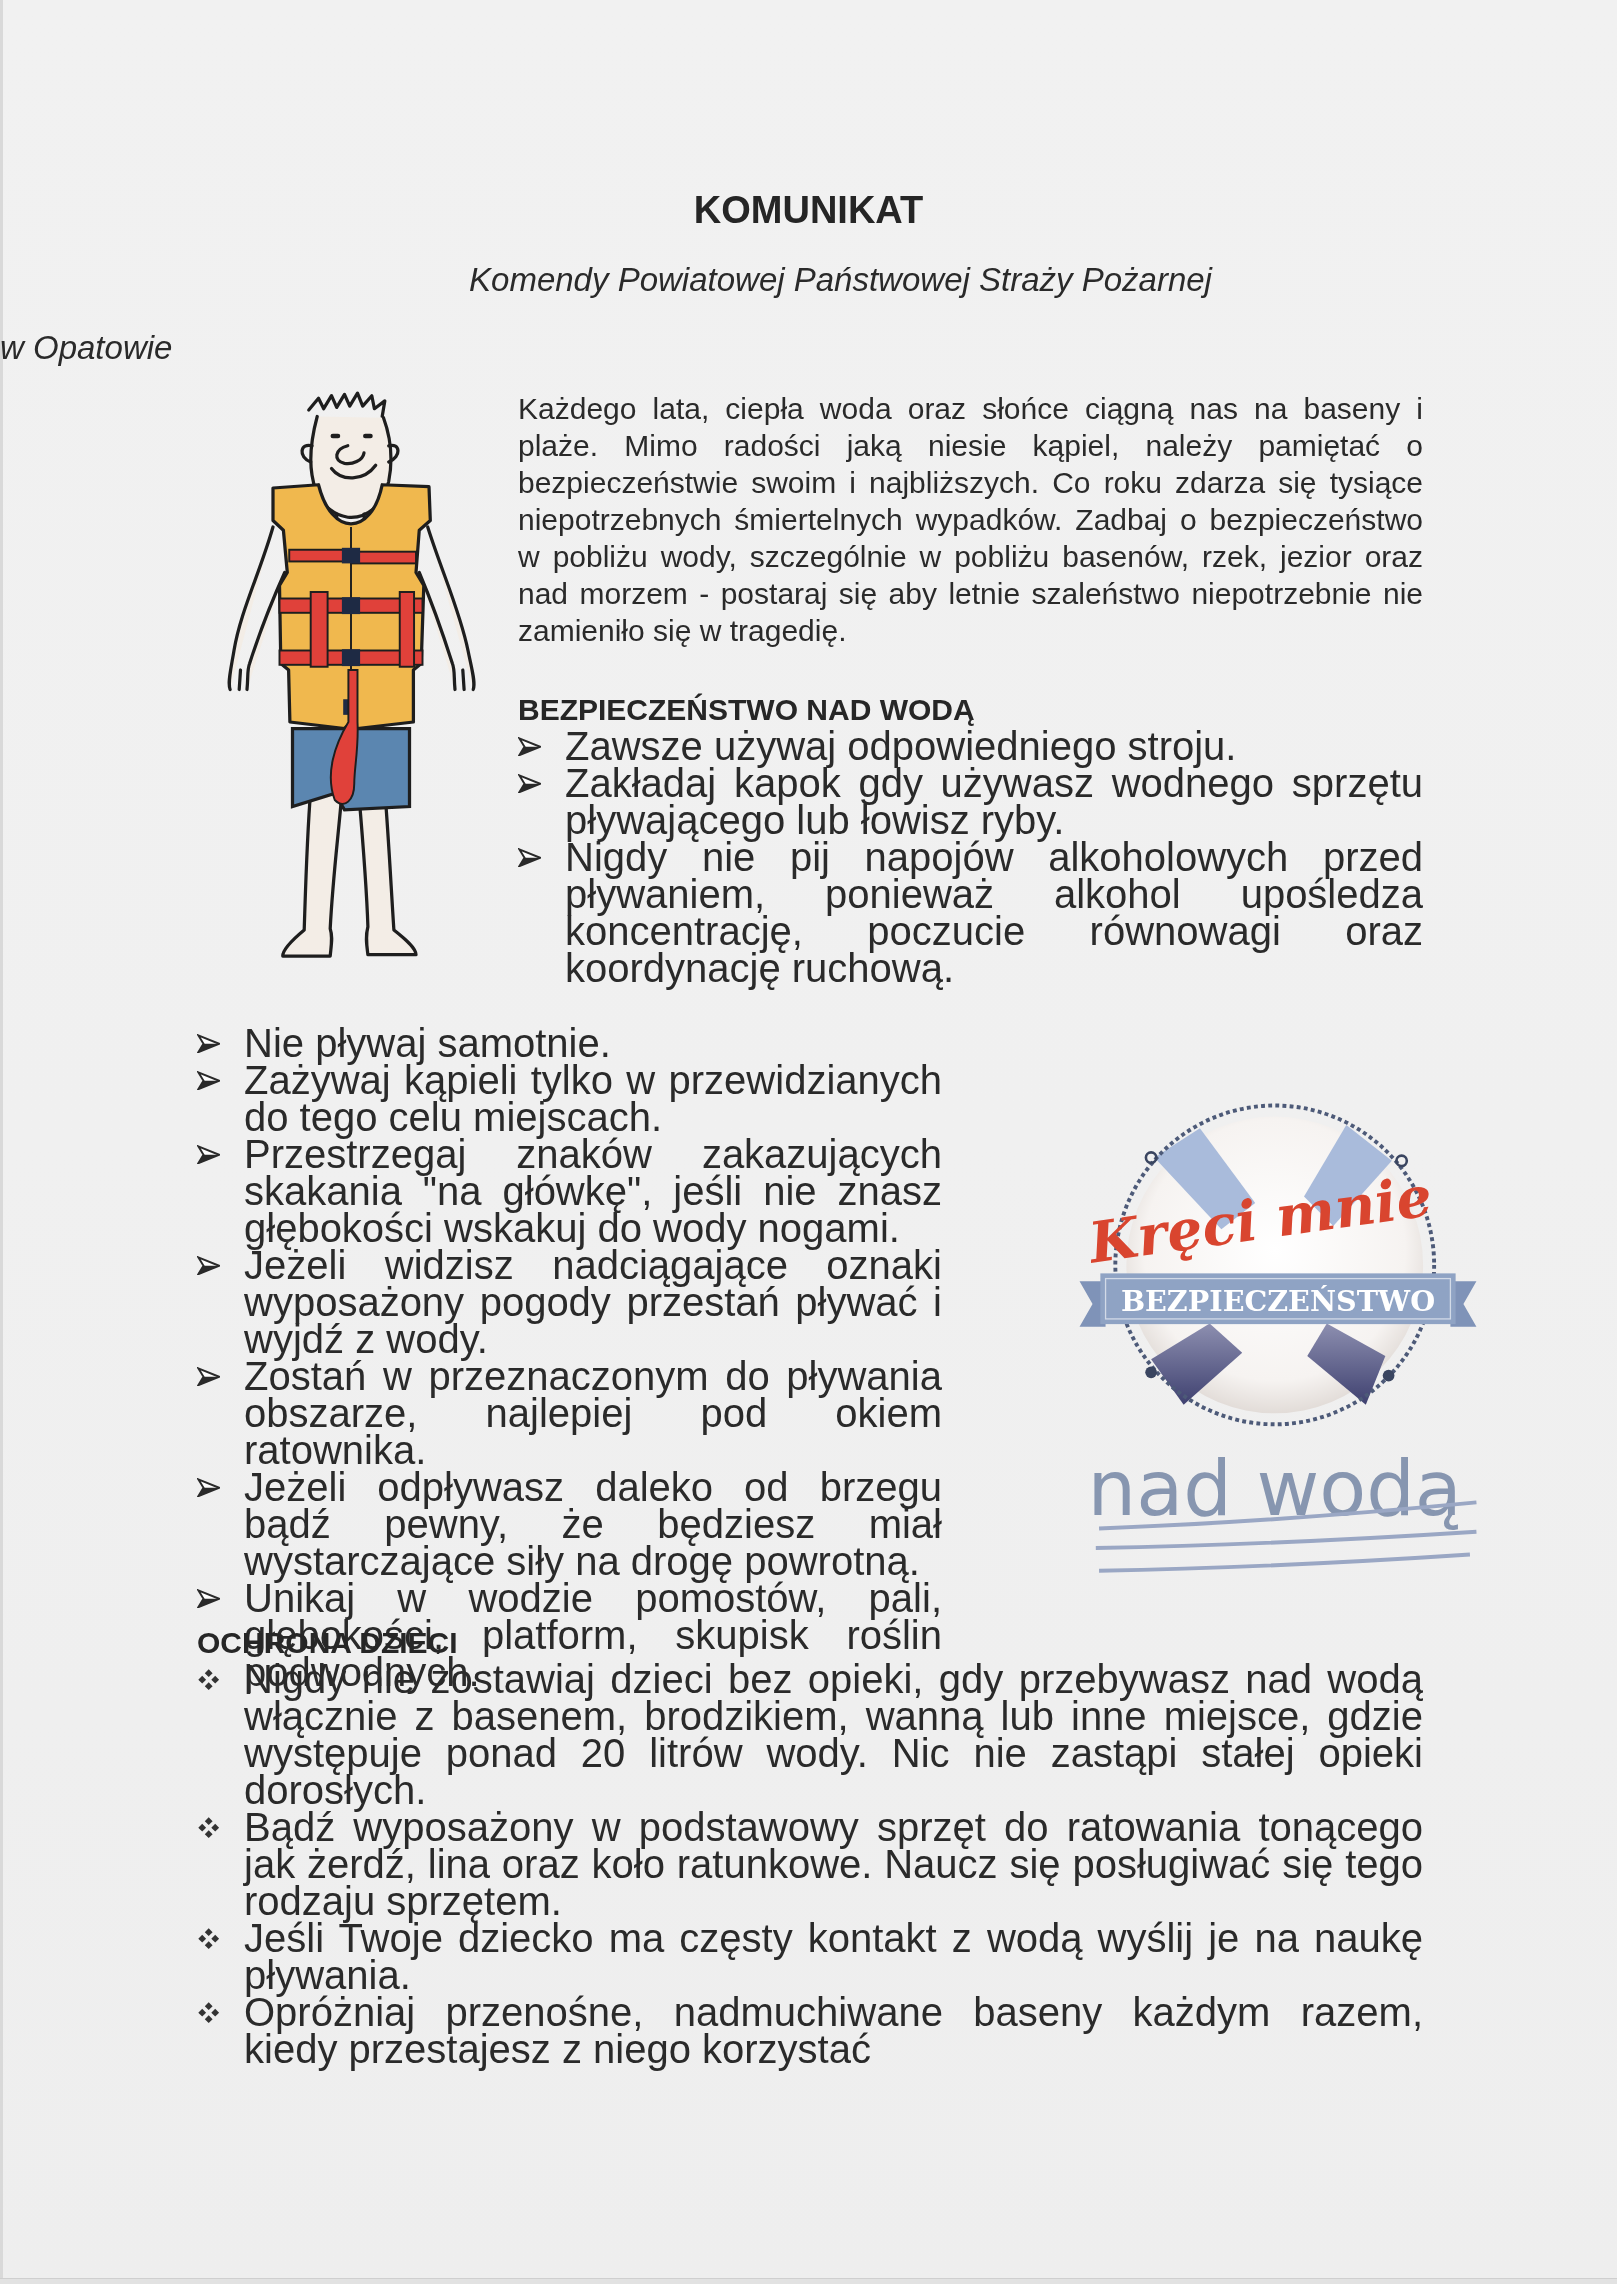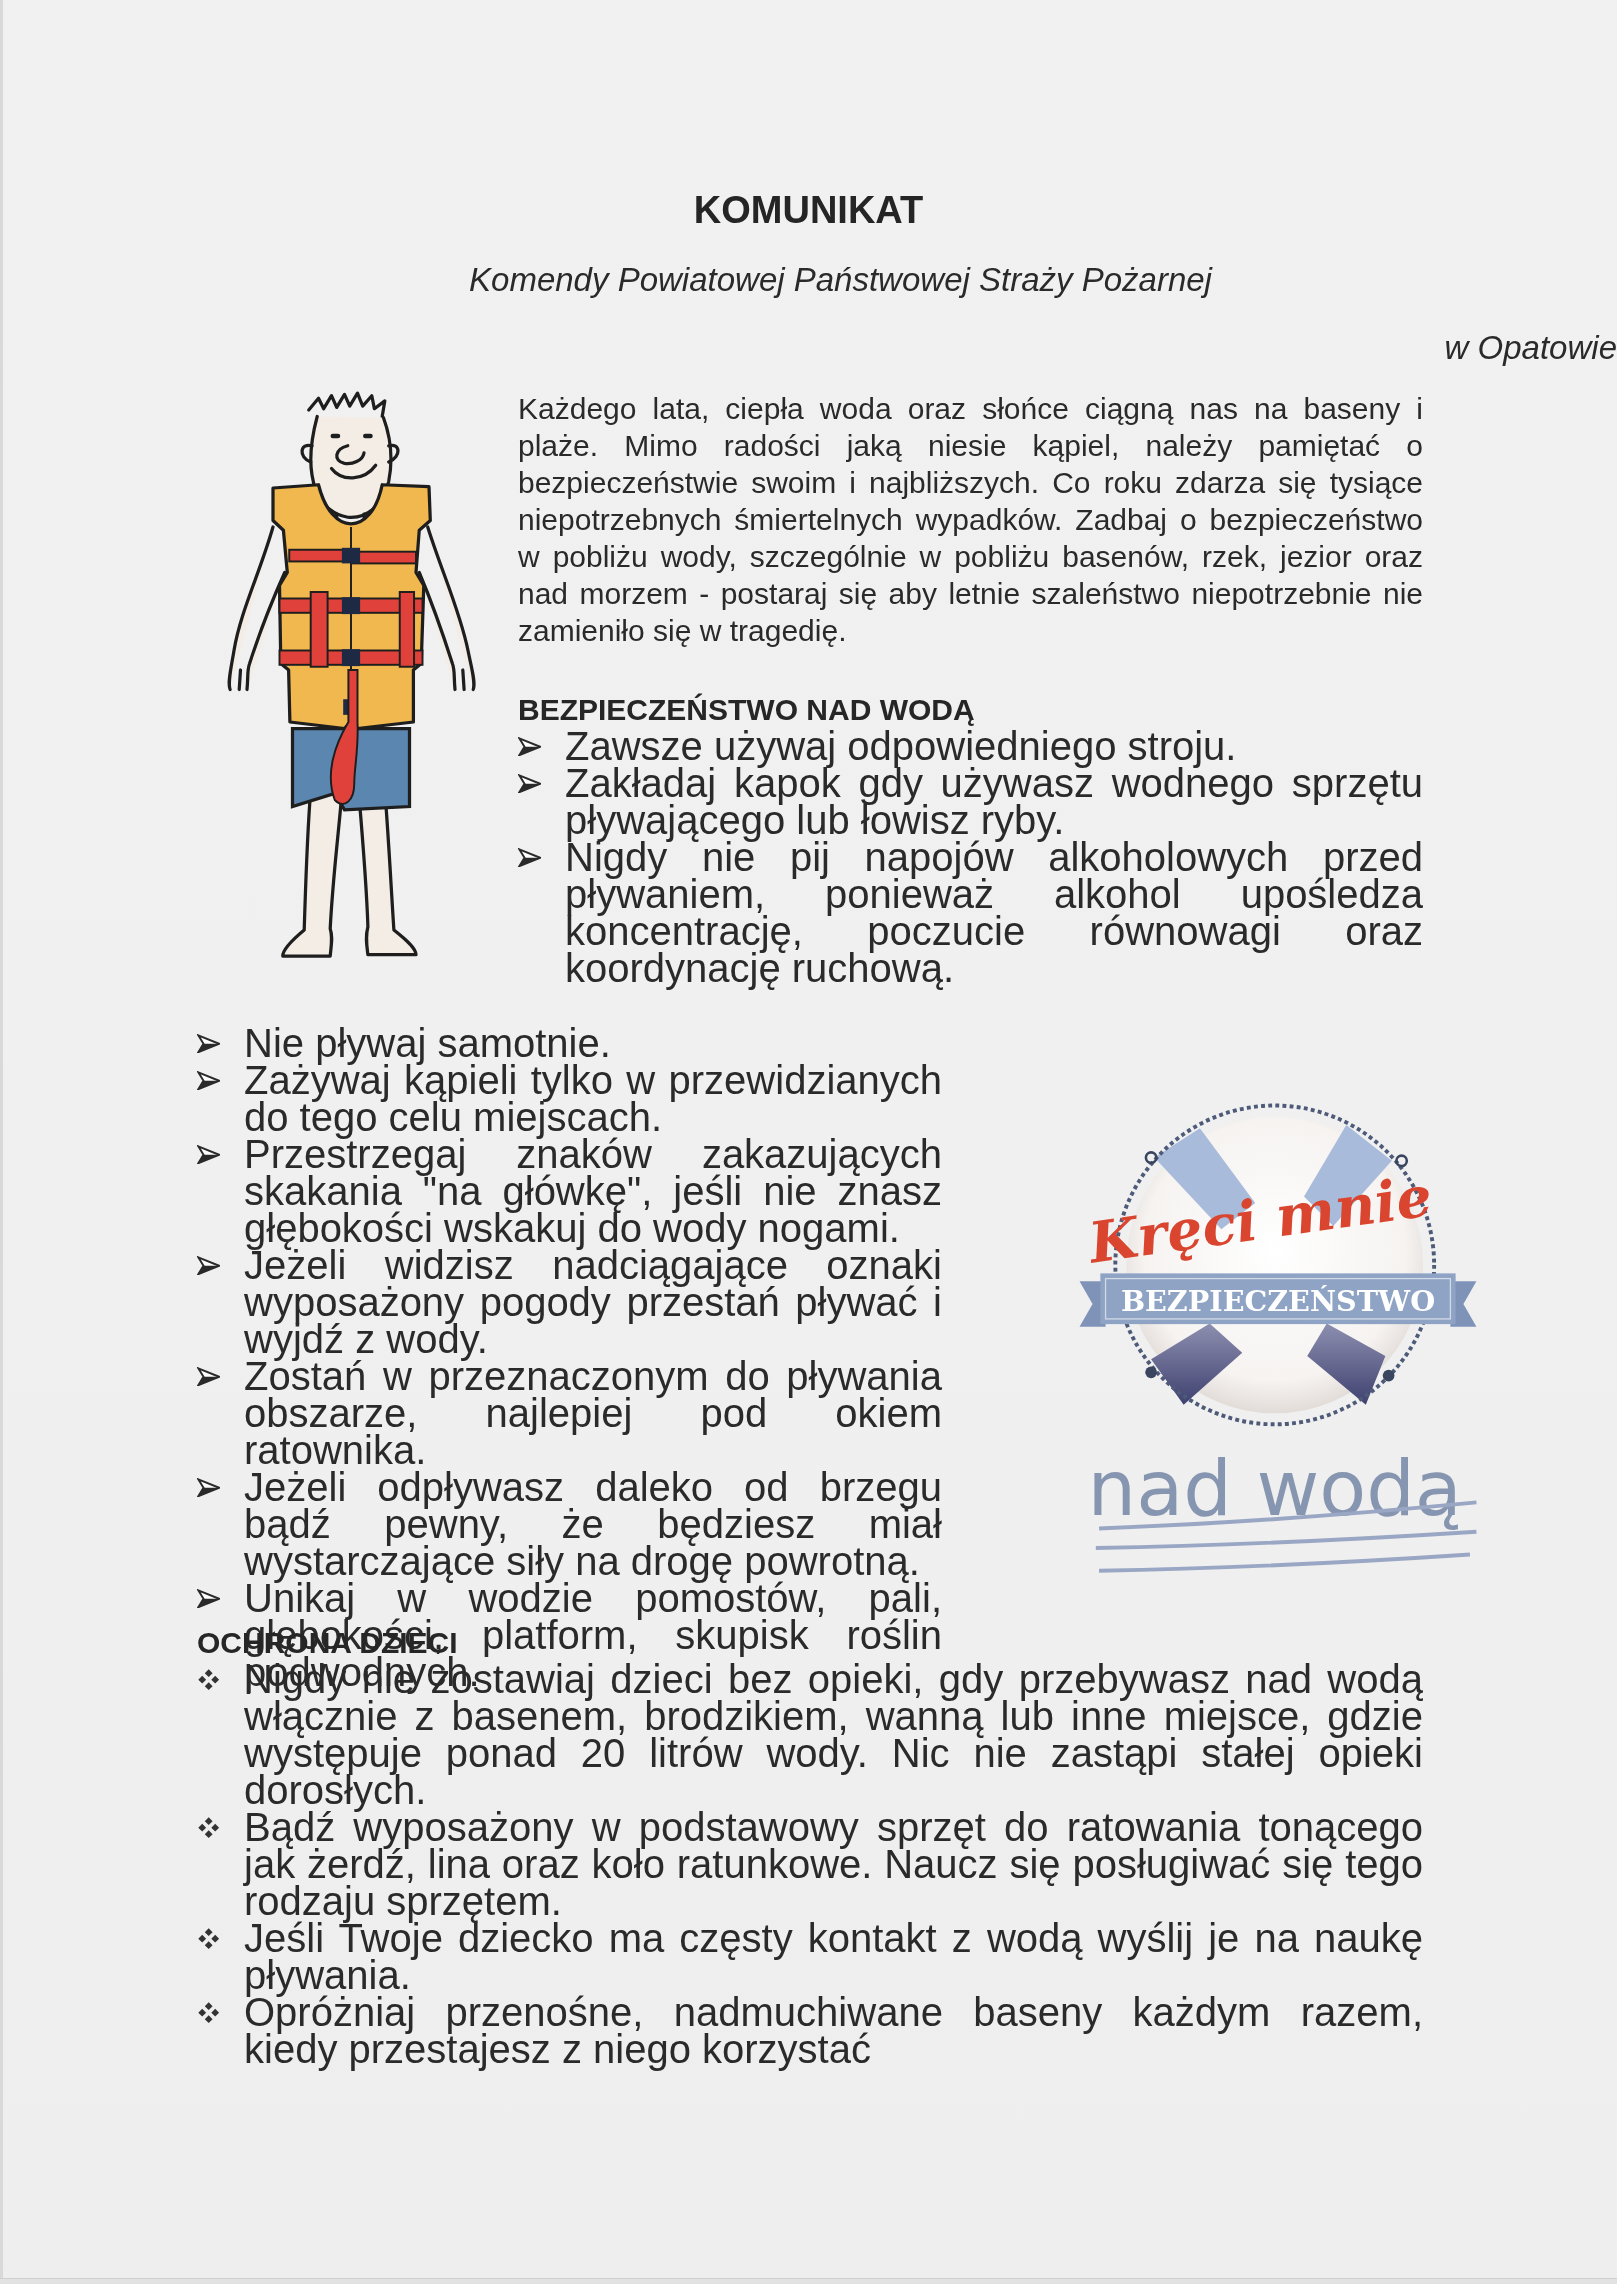--- a/index.html
+++ b/index.html
@@ -8,21 +8,21 @@
       background: #efefef;
       font-family: "Liberation Sans", sans-serif;
       color: #2a2a2a;
     }
     .page { position: absolute; inset: 0; background: linear-gradient(180deg,#f1f1f1 0%,#f0f0f0 50%,#eeeeee 100%); }
     .scan-edge-left { position: absolute; left: 0; top: 0; width: 2.6px; height: 100%; background: #d9d9d9; }
     .scan-edge-bottom { position: absolute; left: 0; bottom: 0; width: 100%; height: 5.2px; background: #e2e2e2; border-top: 0.7px solid #cfcfcf; }
 
     .title { position: absolute; left: 0; width: 1617px; top: 189px; text-align: center; font-weight: bold; font-size: 38px; letter-spacing: 0; color: #252525; }
     .subtitle1 { position: absolute; left: 0; width: 1617px; top: 261px; text-align: center; font-style: italic; font-size: 33px; color: #2a2a2a; padding-left: 32px; }
-    .subtitle2 { position: absolute; left: 0; width: 1617px; top: 329px; text-align: right; font-style: italic; font-size: 33px; color: #2a2a2a; }
+    .subtitle2 { position: absolute; left: 0; width: 1617px; top: 329px; text-align: left; font-style: italic; font-size: 33px; color: #2a2a2a; }
 
     .intro { position: absolute; left: 518px; top: 390px; width: 905px; font-size: 30px; line-height: 37px; text-align: justify; }
 
     .section-head { font-weight: bold; font-size: 30px; line-height: 37px; color: #262626; }
     .sec1 { position: absolute; left: 518px; top: 691px; width: 905px; }
     .sec1-list-right { position: absolute; left: 518px; top: 728px; width: 905px; }
     .sec1-list-left { position: absolute; left: 197px; top: 1025px; width: 745px; }
 
     .list { margin: 0; padding: 0; list-style: none; }
     .list li { position: relative; padding-left: 47px; font-size: 40px; line-height: 37px; text-align: justify; }

